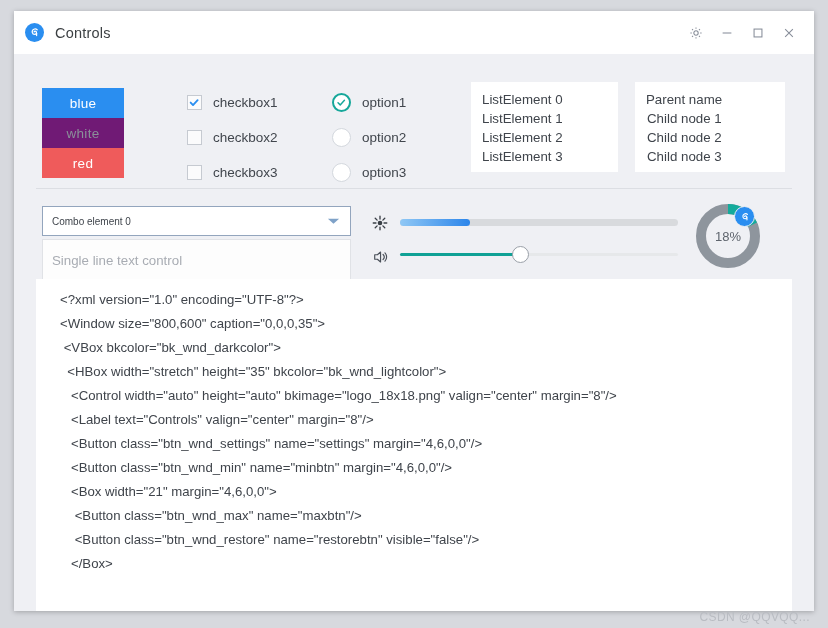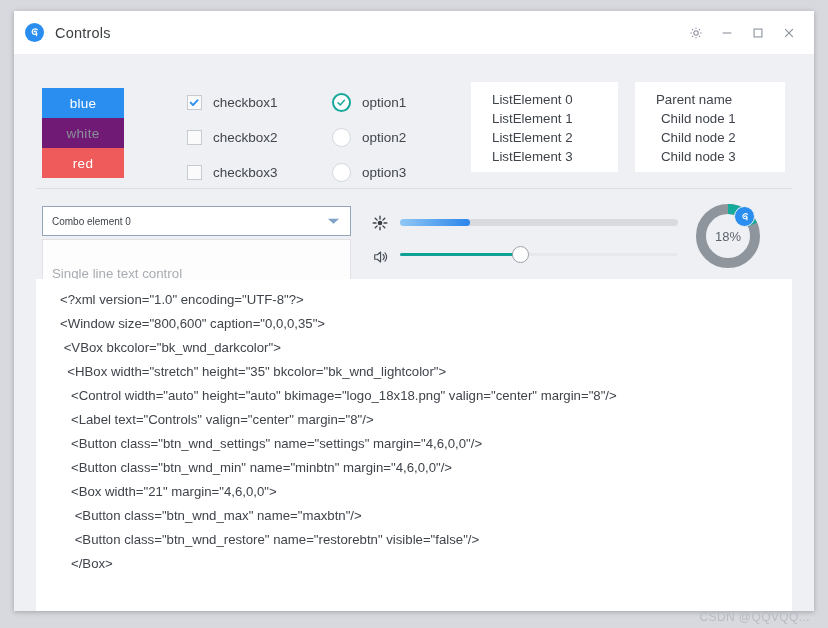--- a/index.html
+++ b/index.html
@@ -155,24 +155,24 @@
     background: #ffffff;
     box-sizing: border-box;
     padding: 8px 0 8px 0;
   }
   .listbox.one  { left: 457px; width: 147px; height: 90px; }
   .listbox.two  { left: 621px; width: 150px; height: 90px; }
   .li {
     font-size: 13.3px;
     color: #3f444b;
     line-height: 19px;
-    padding-left: 21px;
+    padding-left: 11px;
     white-space: nowrap;
   }
-  .li.child { padding-left: 26px; }
+  .li.child { padding-left: 12px; }
 
   
   .divider {
     position: absolute;
     left: 22px;
     width: 756px;
     height: 1px;
     background: #dcdee3;
   }
   .divider.d1 { top: 134px; }
@@ -205,21 +205,21 @@
     display: flex;
   }
   .textinput {
     position: absolute;
     left: 28px; top: 50px;
     width: 309px; height: 43px;
     background: #fdfdfd;
     border: 1px solid #e0e2e6;
     box-sizing: border-box;
     display: flex;
-    align-items: flex-end;
+    align-items: center;
   }
   .textinput span {
     font-size: 13.3px;
     color: #a8acb3;
     margin-left: 9px;
   }
 
   .slider-icon {
     position: absolute;
     width: 22px; height: 22px;

